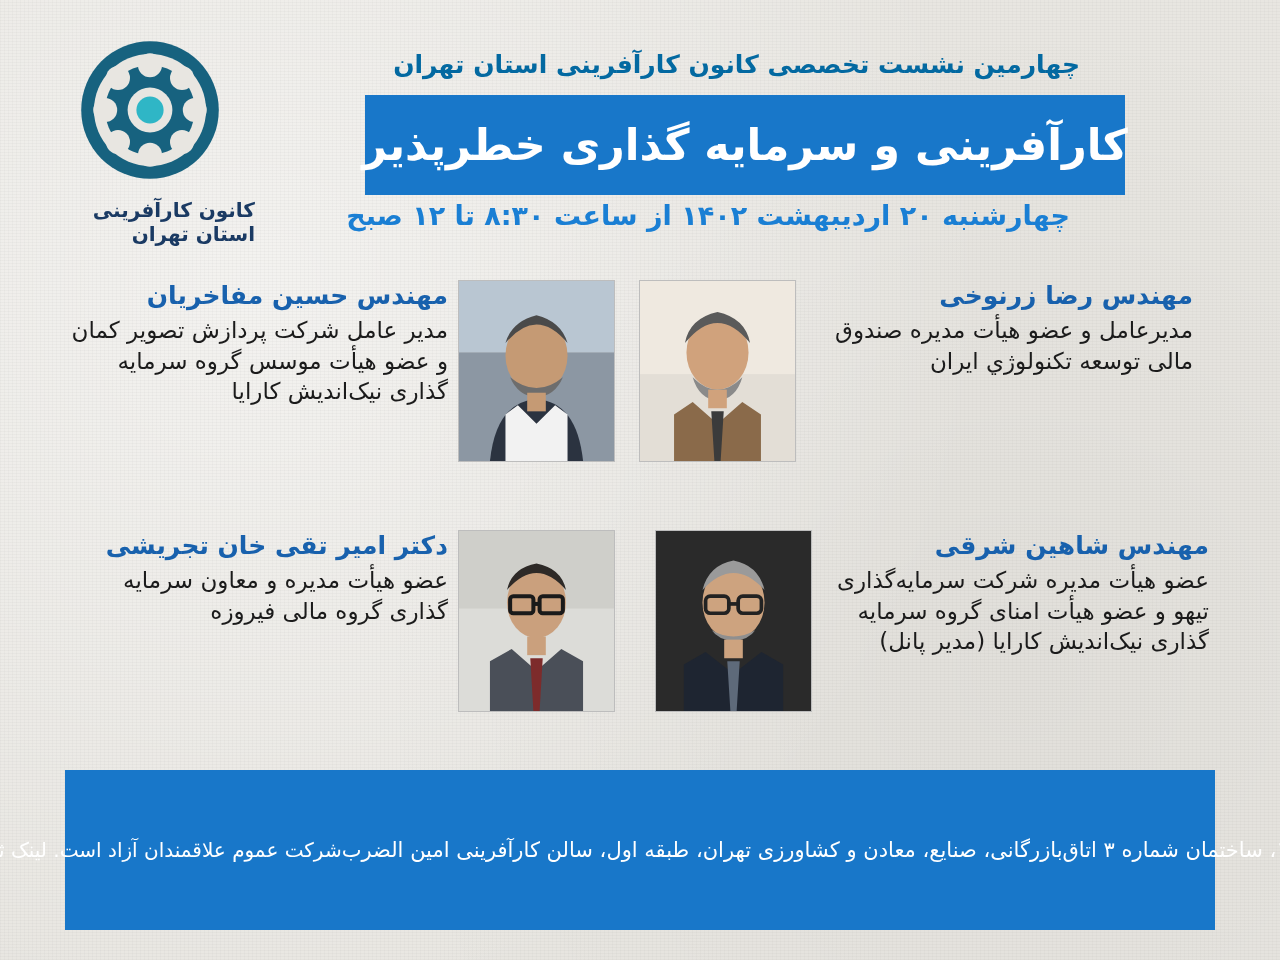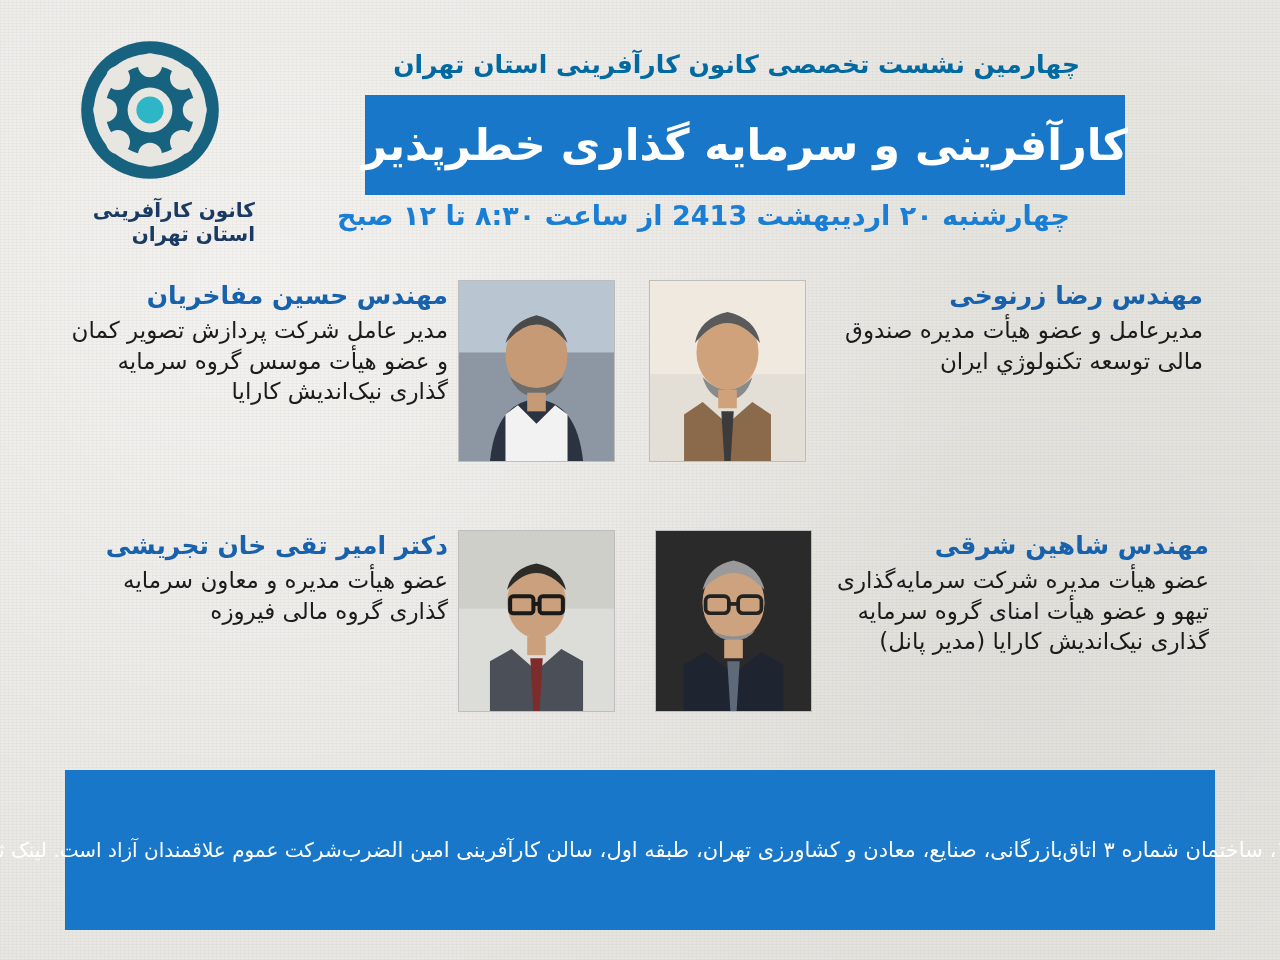--- a/index.html
+++ b/index.html
@@ -64,21 +64,21 @@
 
   
   .speakers{
     position:absolute;top:280px;right:55px;left:45px;height:470px;
   }
   .speaker{
     position:absolute;width:570px;height:225px;
     display:flex;align-items:flex-start;
   }
   .sp-right-img{flex-direction:row-reverse;}
-  .sp-tl{top:0;right:6px;gap:12px;}
+  .sp-tl{top:0;right:16px;gap:12px;}
   .sp-tr{top:0;left:0;}
   .sp-bl{top:250px;right:0;}
   .sp-br{top:250px;left:0;}
 
   .photo{
     width:155px;height:180px;
     flex:0 0 155px;
     background:#c9c9c9;
     border:1px solid #bdbdbd;
     overflow:hidden;position:relative;
@@ -118,21 +118,21 @@
 
 <div class="poster">
 
   <div class="header">
     <div class="subtitle">چهارمین نشست تخصصی کانون کارآفرینی استان تهران</div>
 
     <div class="title-band">
       <span class="title-text">کارآفرینی و سرمایه گذاری خطرپذیر</span>
     </div>
 
-    <div class="date-line">چهارشنبه ۲۰ اردیبهشت 2413 از ساعت ۸:۳۰ تا ۱۲ صبح</div>
+    <div class="date-line">چهارشنبه ۲۰ اردیبهشت ۱۴۰۲ از ساعت ۸:۳۰ تا ۱۲ صبح</div>
 
     <div class="logo-wrap">
       <svg class="logo-mark" viewBox="0 0 200 200">
         <g fill="#17627f">
           <circle cx="100" cy="100" r="86" fill="#17627f"></circle>
           <circle cx="100" cy="100" r="70" fill="#e8e6e1"></circle>
           <g fill="#17627f">
             <circle cx="100" cy="100" r="56"></circle>
           </g>
           <g fill="#e8e6e1">

